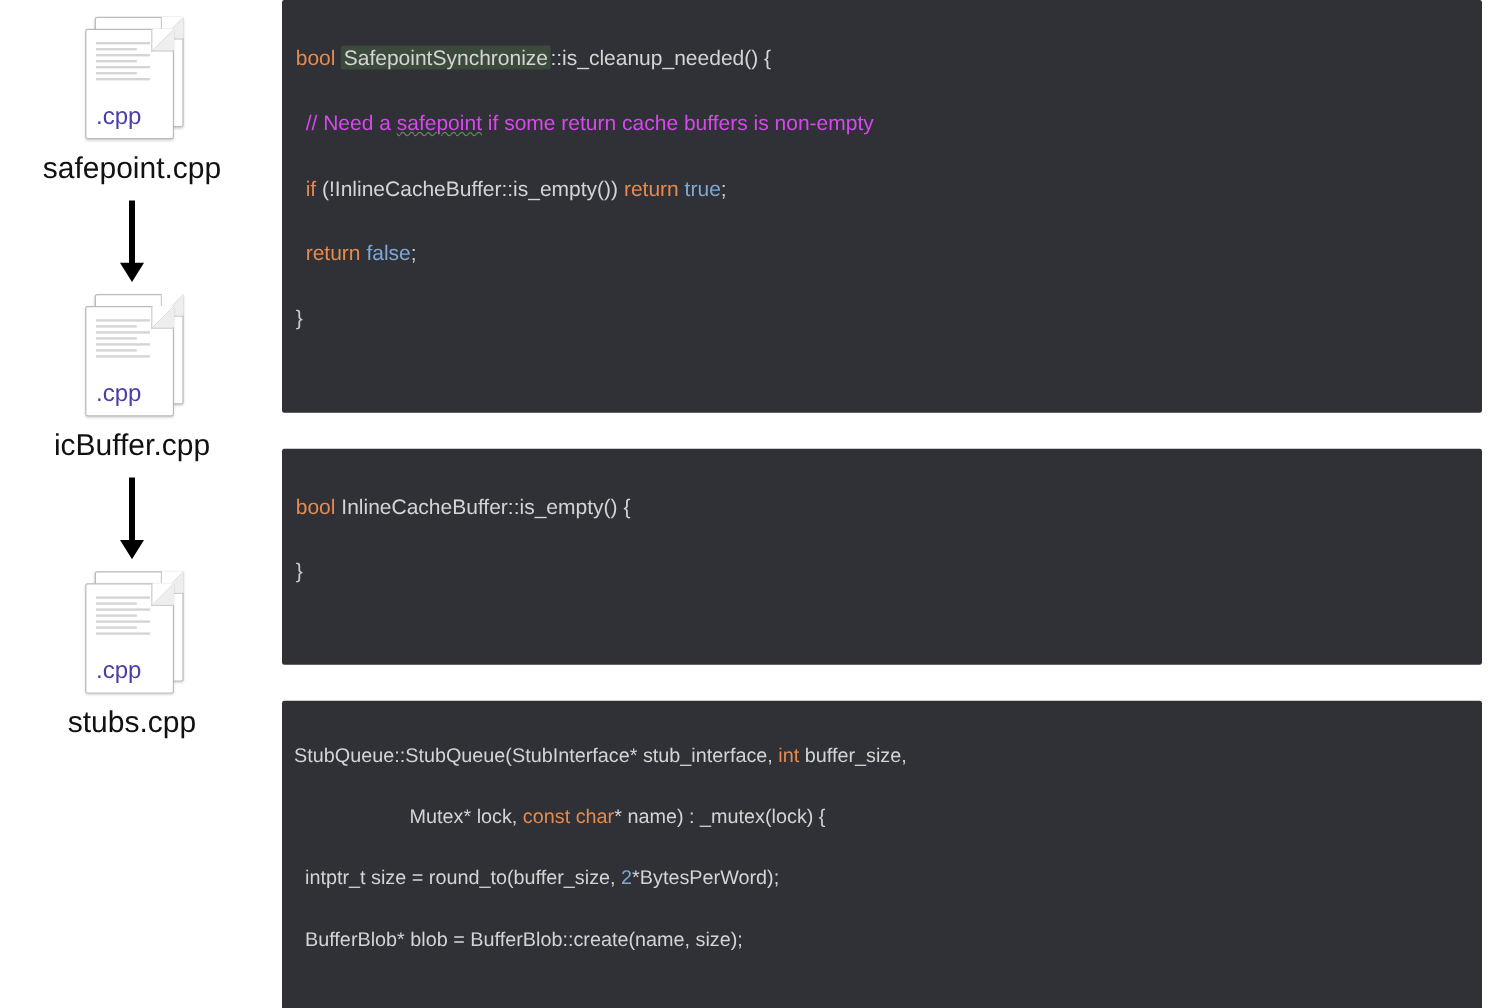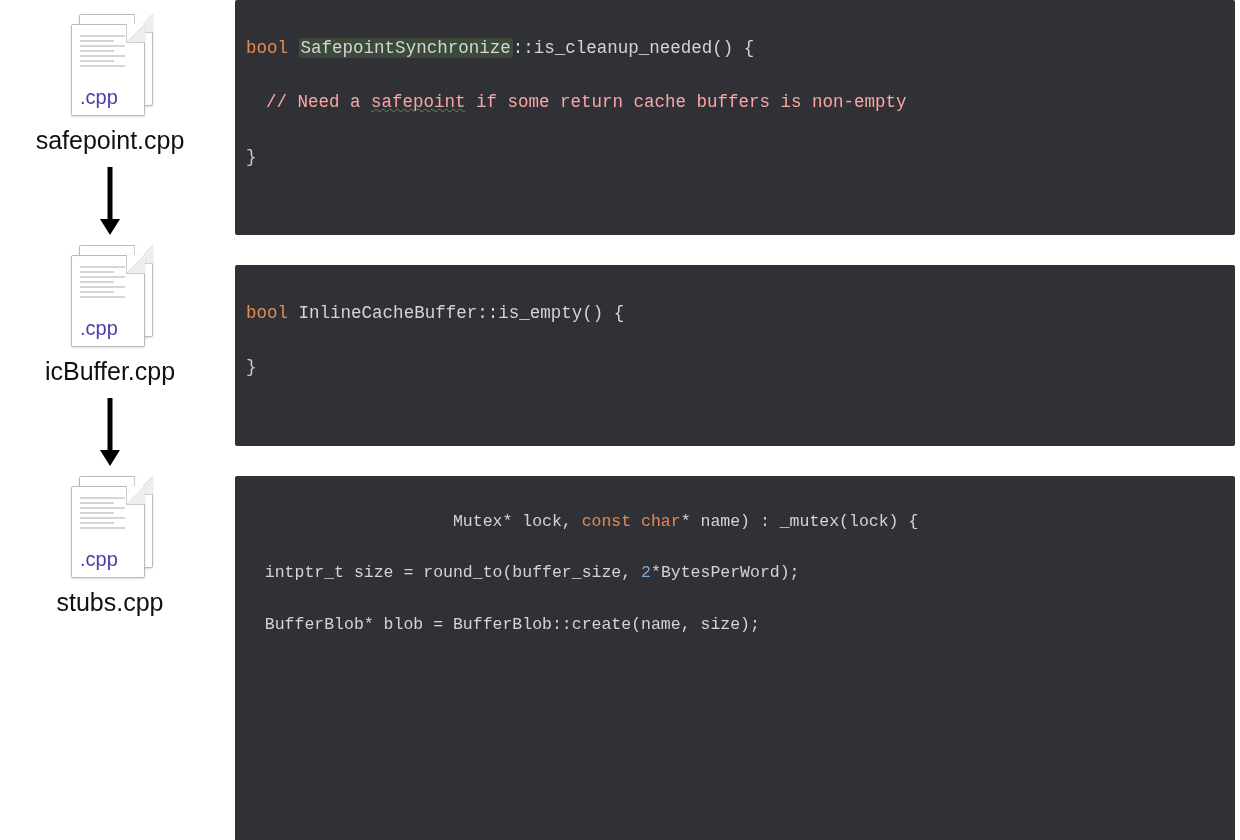--- a/index.html
+++ b/index.html
@@ -88,32 +88,32 @@
     top: 0;
     right: 5px;
     display: flex;
     flex-direction: column;
     gap: 30px;
   }
   .code-block {
     background: #2f3136;
     border-radius: 2px;
     padding: 8px 28px 10px 10px;
-    font-family: Liberation Mono, monospace;
+    font-family: Liberation Sans, sans-serif;
     font-size: 17.5px;
     line-height: 1.55;
     color: #b8b9bd;
     white-space: pre;
     overflow: hidden;
   }
   .code-block .line { display:block; }
   .kw   { color: #e78a4e; }
   .id   { color: #d4d4d4; }
   .lit  { color: #7fa7d6; }     
-  .cmt  { color: #fca5a5; margin-top: 21px; }     
+  .cmt  { color: #d946ef; margin-top: 21px; }     
   .pun  { color: #c9cacd; }
   .hl-decl { background: #3c4a3c; padding: 0 2px; border-radius:2px; }
   .wavy { text-decoration: underline wavy #5a8f5a; text-decoration-thickness:1px; }
   .gutter { color:#5b5d63; }
 </style>
 </head>
 <body>
 
 <div class="left-col">
   <div class="file-item">
@@ -195,29 +195,32 @@
     </div>
     <div class="file-label">stubs.cpp</div>
   </div>
 </div>
 
 <div class="right-col">
 
   <div class="code-block">
 <span class="line"><span class="gutter"> </span><span class="kw">bool </span><span class="hl-decl id">SafepointSynchronize</span><span class="id">::is_cleanup_needed() {</span></span>
 <span class="line"><span class="cmt">  // Need a </span><span class="cmt wavy">safepoint</span><span class="cmt"> if some return cache buffers is non-empty</span></span>
+<span class="line"><span class="kw">  if </span><span class="id">(!InlineCacheBuffer::is_empty()) </span><span class="kw">return </span><span class="lit">true</span><span class="pun">;</span></span>
+<span class="line"><span class="kw">  return </span><span class="lit">false</span><span class="pun">;</span></span>
 <span class="line"><span class="gutter"> </span><span class="pun">}</span></span>
   </div>
 
   <div class="code-block">
 <span class="line"><span class="gutter"> </span><span class="kw">bool </span><span class="id">InlineCacheBuffer::is_empty() {</span></span>
 <span class="line"><span class="gutter"> </span><span class="pun">}</span></span>
   </div>
 
   <div class="code-block" style="font-size:16.5px">
+<span class="line"><span class="id">StubQueue::StubQueue(StubInterface* stub_interface, </span><span class="kw">int </span><span class="id">buffer_size,</span></span>
 <span class="line"><span class="id">                     Mutex* lock, </span><span class="kw">const char</span><span class="id">* name) : _mutex(lock) {</span></span>
 <span class="line"><span class="id">  intptr_t size = round_to(buffer_size, </span><span class="lit">2</span><span class="id">*BytesPerWord);</span></span>
 <span class="line"><span class="id">  BufferBlob* blob = BufferBlob::create(name, size);</span></span>
 
 
 
 
 
 
 

